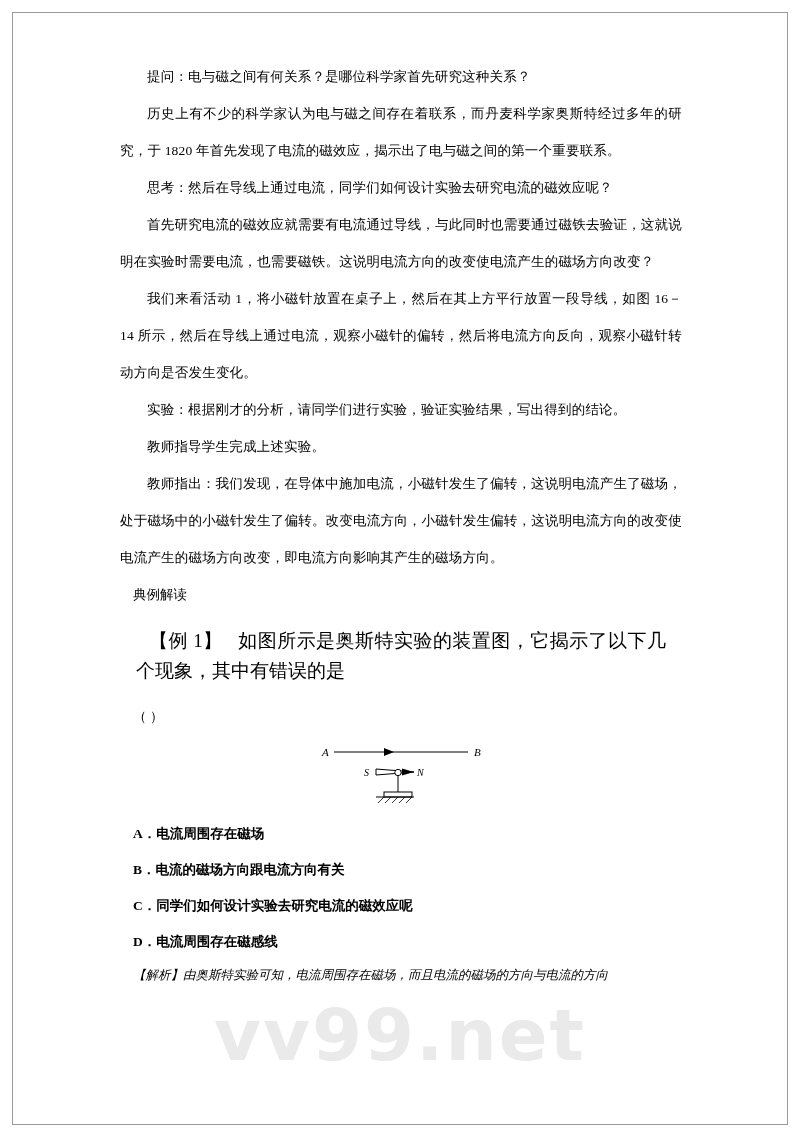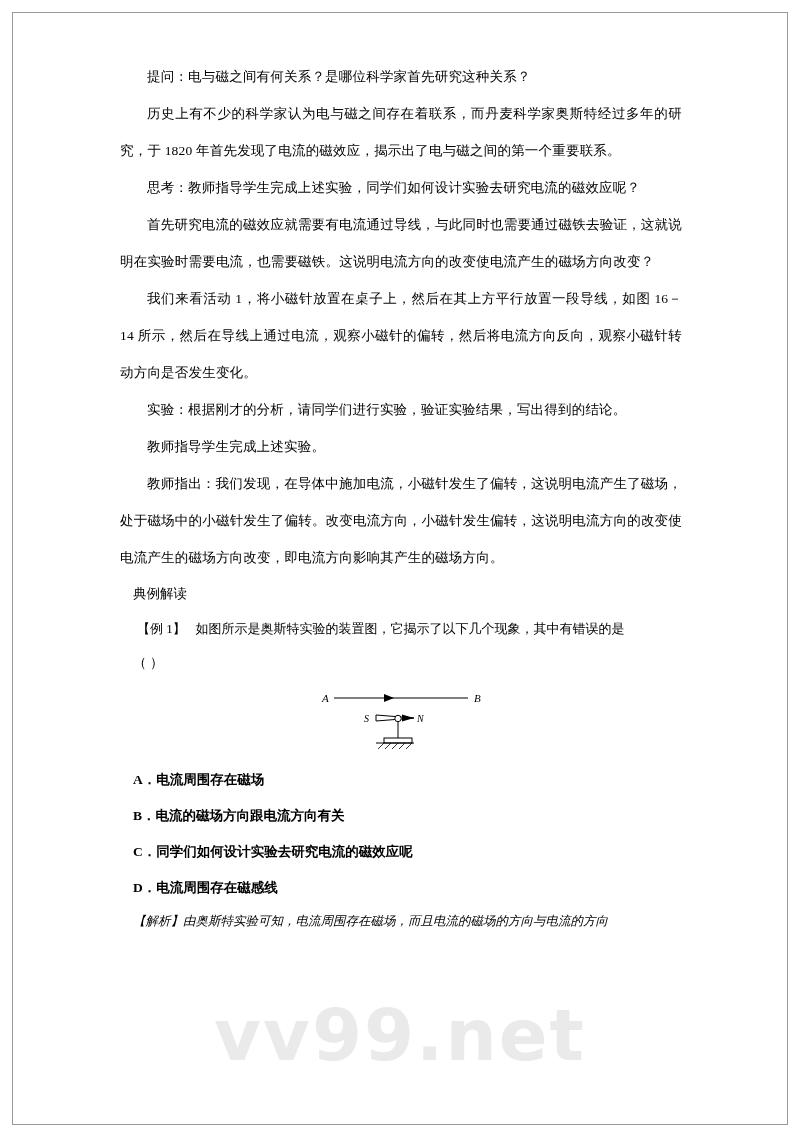--- a/index.html
+++ b/index.html
@@ -43,26 +43,25 @@
     letter-spacing: 0.2px;
   }
   p.indent {
     text-indent: 27px;
   }
   .sec-title {
     font-size: 13.5px;
     line-height: 30px;
     margin: 4px 0 0 0;
     text-indent: 13px;
-    font-family: Liberation Mono, monospace;
   }
   .example-head {
-    font-size: 13px;
+    font-size: 19px;
     line-height: 30px;
-    margin: 4px;
+    margin: 16px;
     text-indent: 13px;
     text-align: justify;
   }
   .bracket-line {
     font-size: 13.5px;
     line-height: 30px;
     margin: 0;
     text-indent: 13px;
   }
   .option {
@@ -109,21 +108,21 @@
 </head>
 <body>
 
 <div class="page">
   <div class="page-border"></div>
 
   <div class="content">
 
     <p class="para indent">提问：电与磁之间有何关系？是哪位科学家首先研究这种关系？</p>
     <p class="para indent">历史上有不少的科学家认为电与磁之间存在着联系，而丹麦科学家奥斯特经过多年的研究，于 1820 年首先发现了电流的磁效应，揭示出了电与磁之间的第一个重要联系。</p>
-    <p class="para indent">思考：教师指导学生完成上述实验，同学们如何设计实验去研究电流的磁效应呢？</p>
+    <p class="para indent">思考：然后在导线上通过电流，同学们如何设计实验去研究电流的磁效应呢？</p>
     <p class="para indent">首先研究电流的磁效应就需要有电流通过导线，与此同时也需要通过磁铁去验证，这就说明在实验时需要电流，也需要磁铁。这说明电流方向的改变使电流产生的磁场方向改变？</p>
     <p class="para indent">我们来看活动 1，将小磁针放置在桌子上，然后在其上方平行放置一段导线，如图 16－14 所示，然后在导线上通过电流，观察小磁针的偏转，然后将电流方向反向，观察小磁针转动方向是否发生变化。</p>
     <p class="para indent">实验：根据刚才的分析，请同学们进行实验，验证实验结果，写出得到的结论。</p>
     <p class="para indent">教师指导学生完成上述实验。</p>
     <p class="para indent">教师指出：我们发现，在导体中施加电流，小磁针发生了偏转，这说明电流产生了磁场，处于磁场中的小磁针发生了偏转。改变电流方向，小磁针发生偏转，这说明电流方向的改变使电流产生的磁场方向改变，即电流方向影响其产生的磁场方向。</p>
 
     <p class="sec-title">典例解读</p>
 
     <p class="example-head">
       <span>【例 1】</span><span>&nbsp;&nbsp;&nbsp;</span><span>如图所示是奥斯特实验的装置图，它揭示了以下几个现象，其中有错误的是</span>

